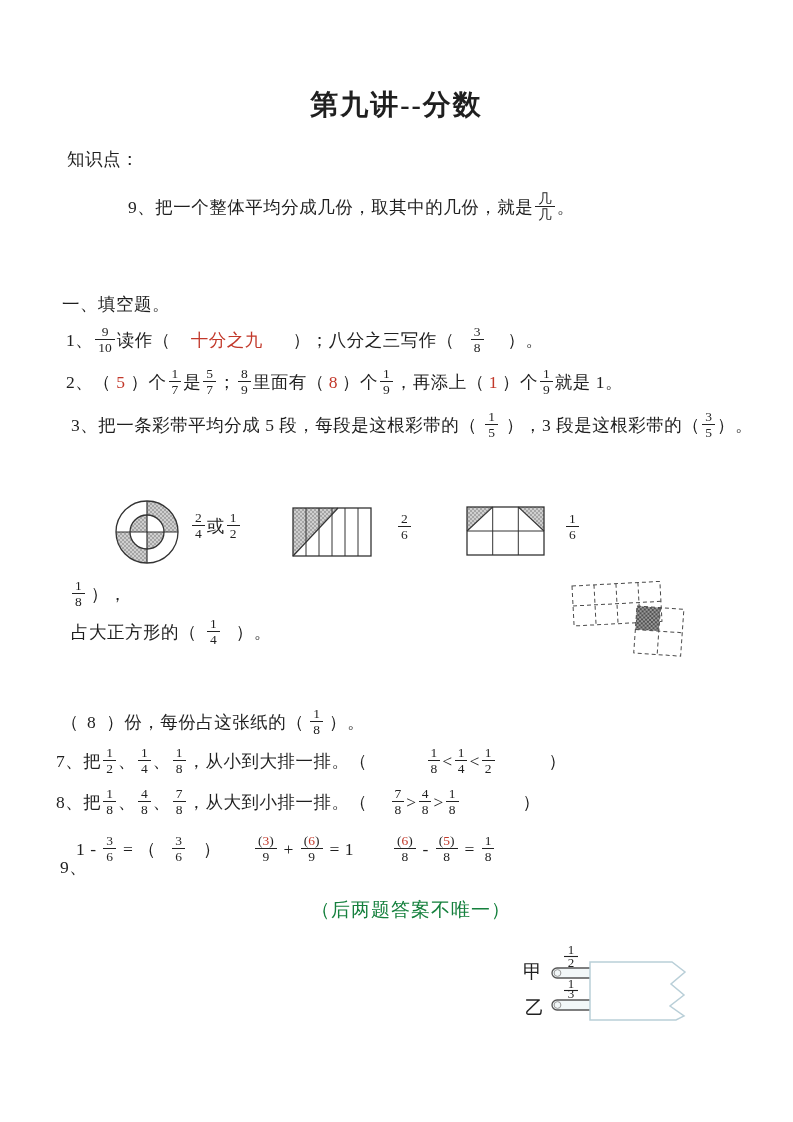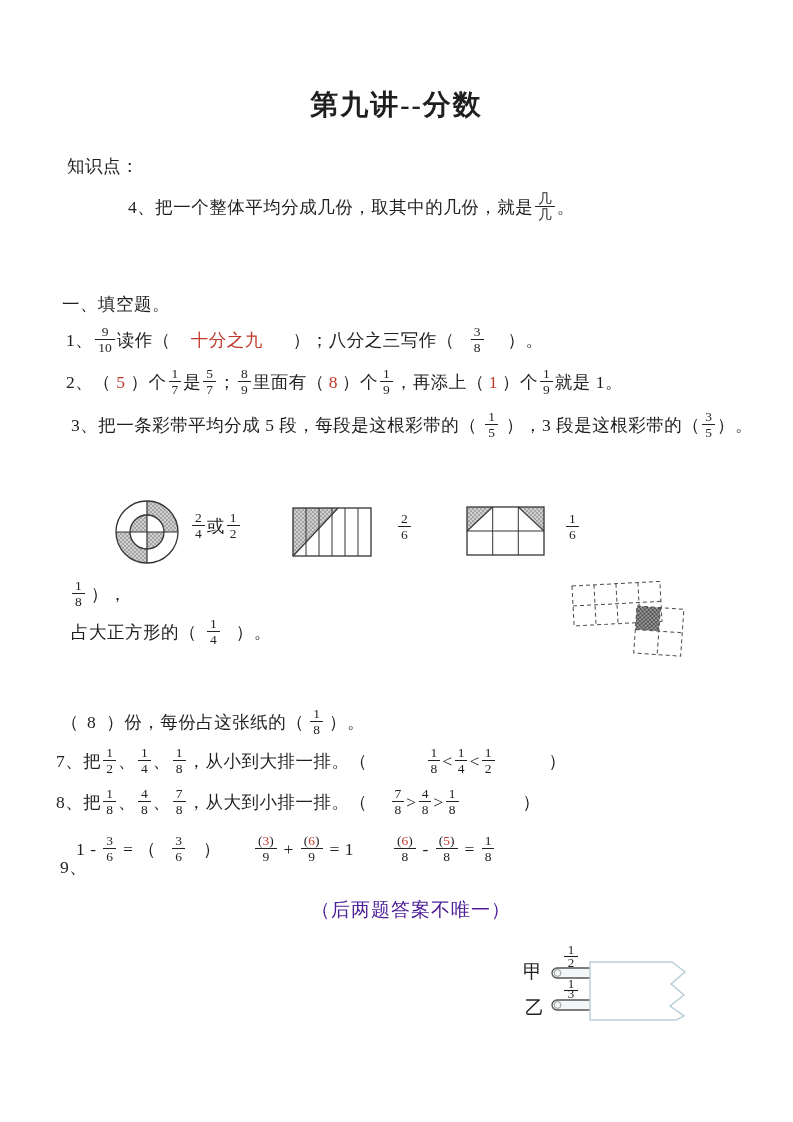--- a/index.html
+++ b/index.html
@@ -9,21 +9,21 @@
     color:#1f1f1f;overflow:hidden;
   }
   .line{
     position:absolute;font-size:17.5px;line-height:32px;white-space:nowrap;
     letter-spacing:0.5px;
   }
   .title{
     position:absolute;left:0;right:0;top:88px;text-align:center;
     font-size:28px;font-weight:bold;letter-spacing:2px;line-height:34px;
   }
-  .red{color:#4c1d95;}
+  .red{color:#15803d;}
   .t{color:inherit;}
   .r{color:#c2382a;}
   .g{display:inline-block;height:1px;}
   .frac{
     display:inline-block;vertical-align:middle;text-align:center;
     font-size:13.5px;line-height:1.12;margin:0 2px;transform:translateY(-2px);
     letter-spacing:0;
   }
   .frac .num{display:block;border-bottom:1.2px solid #222;padding:0 3px;}
   .frac .den{display:block;padding:0 3px;}
@@ -46,22 +46,22 @@
       <pattern id="stipdark" width="4" height="4" patternUnits="userSpaceOnUse">
         <rect width="4" height="4" fill="#9a9a9a"></rect>
         <circle cx="1" cy="1" r="0.9" fill="#2e2e2e"></circle>
         <circle cx="3" cy="3" r="0.9" fill="#2e2e2e"></circle>
       </pattern>
     </defs>
   </svg>
 
   <div class="title">第九讲--分数</div>
 
-  <div class="line" style="left:67px;top:150px">知识点：</div>
-  <div class="line" style="left:128px;top:191px"><span class="t">4、把一个整体平均分成几份，取其中的几份，就是</span><span class="frac"><span class="num">几</span><span class="den">几</span></span><span class="t">。</span></div>
+  <div class="line" style="left:67px;top:143px">知识点：</div>
+  <div class="line" style="left:128px;top:191px"><span class="t">9、把一个整体平均分成几份，取其中的几份，就是</span><span class="frac"><span class="num">几</span><span class="den">几</span></span><span class="t">。</span></div>
 
   <div class="line" style="left:62px;top:288px">一、填空题。</div>
 
   <div class="line" style="left:66px;top:324px"><span class="t">1、</span><span class="frac"><span class="num">9</span><span class="den">10</span></span><span class="t">读作（</span><span class="g" style="width: 20px;"></span><span class="r">十分之九</span><span class="g" style="width: 30px;"></span><span class="t">）；八分之三写作（</span><span class="g" style="width: 14px;"></span><span class="frac"><span class="num">3</span><span class="den">8</span></span><span class="g" style="width: 22px;"></span><span class="t">）。</span></div>
   <div class="line" style="left:66px;top:366px"><span class="t">2、（</span><span class="g" style="width: 5px;"></span><span class="r">5</span><span class="g" style="width: 5px;"></span><span class="t">）个</span><span class="frac"><span class="num">1</span><span class="den">7</span></span><span class="t">是</span><span class="frac"><span class="num">5</span><span class="den">7</span></span><span class="t">；</span><span class="frac"><span class="num">8</span><span class="den">9</span></span><span class="t">里面有（</span><span class="g" style="width: 4px;"></span><span class="r">8</span><span class="g" style="width: 4px;"></span><span class="t">）个</span><span class="frac"><span class="num">1</span><span class="den">9</span></span><span class="t">，再添上（</span><span class="g" style="width: 4px;"></span><span class="r">1</span><span class="g" style="width: 4px;"></span><span class="t">）个</span><span class="frac"><span class="num">1</span><span class="den">9</span></span><span class="t">就是 1。</span></div>
   <div class="line" style="left:71px;top:409px"><span class="t">3、把一条彩带平均分成 5 段，每段是这根彩带的（</span><span class="g" style="width: 6px;"></span><span class="frac"><span class="num">1</span><span class="den">5</span></span><span class="g" style="width: 6px;"></span><span class="t">），3 段是这根彩带的（</span><span class="frac"><span class="num">3</span><span class="den">5</span></span><span class="t">）。</span></div>
 
   <svg style="left:110px;top:495px" width="76" height="74" viewBox="0 0 76 74">
     <path d="M37,6 A31,31 0 0 1 68,37 L54,37 A17,17 0 0 0 37,20 Z" fill="url(#stip)" stroke="none"></path>
     <path d="M37,68 A31,31 0 0 1 6,37 L20,37 A17,17 0 0 0 37,54 Z" fill="url(#stip)" stroke="none"></path>

